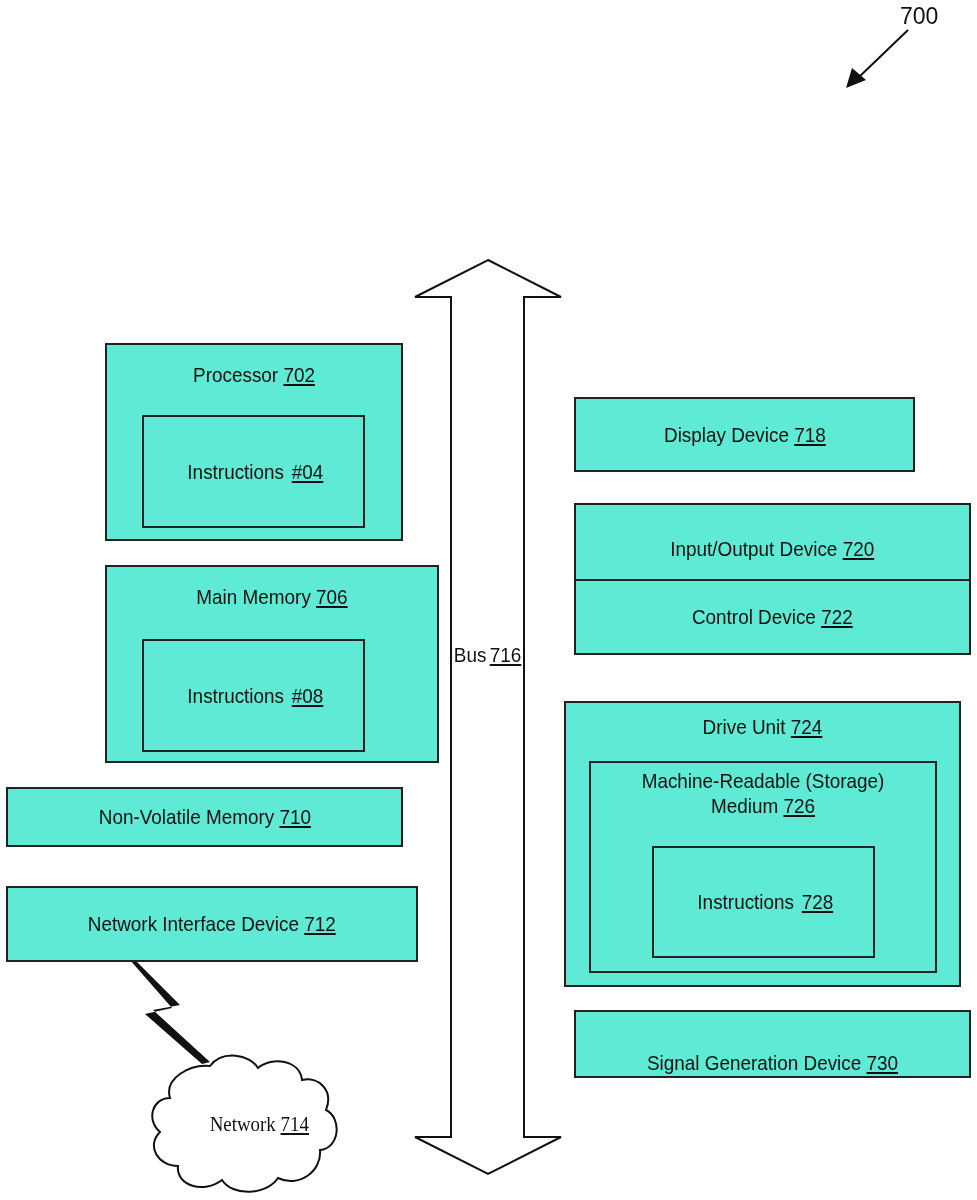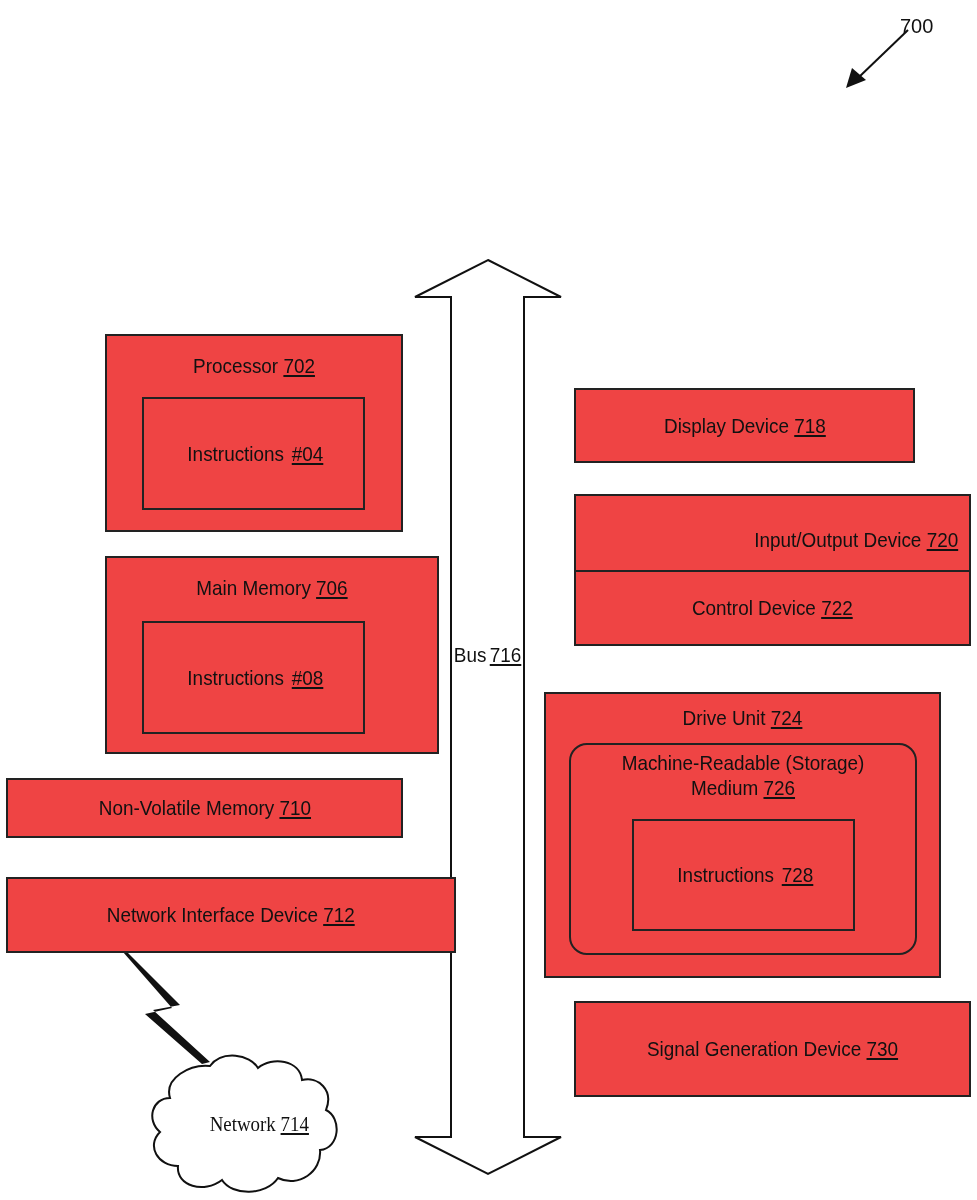--- a/index.html
+++ b/index.html
@@ -1,25 +1,25 @@
 <!DOCTYPE html>
 <html><head>
 <meta charset="utf-8">
 <style>
   html, body { margin: 0; padding: 0; background: #ffffff; }
   body { width: 977px; height: 1200px; position: relative; overflow: hidden;
          font-family: "Liberation Sans", sans-serif; color: #111; }
-  .box { position: absolute; border: 2px solid #222; box-sizing: border-box; background: #ef4444; }
+  .box { position: absolute; border: 2px solid #222; box-sizing: border-box; background: #5eead4; margin-top: 9px; }
   .lbl { position: absolute; left: 0; right: 0; text-align: center; font-size: 21px; line-height: 25px;
          transform: scaleX(0.9); }
   .lbl u, .ref { text-decoration: underline; text-underline-offset: 2px; }
   .center { display: flex; flex-direction: row; align-items: center; justify-content: center; }
   .center .t { font-size: 21px; line-height: 26px; text-align: center; transform: scaleX(0.9); }
   svg.overlay { position: absolute; left: 0; top: 0; }
-  .fig-num { position: absolute; left: 900px; top: 3px; font-size: 20px; margin-top: 12px; }
+  .fig-num { position: absolute; left: 900px; top: 3px; font-size: 23px; }
 </style>
 </head>
 <body>
 
 <div class="fig-num">700</div>
 
 <svg class="overlay" width="977" height="1200">
 
   <g>
     <line x1="908" y1="30" x2="858" y2="78" stroke="#111" stroke-width="2"></line>
@@ -70,69 +70,69 @@
   </div>
 </div>
 
 <div class="box center" style="left:6px; top:778px; width:397px; height:60px;">
   <span class="t">
     <span>Non-Volatile Memory</span>
     <span class="ref">710</span>
   </span>
 </div>
 
-<div class="box center" style="left:6px; top:877px; width:450px; height:76px;">
+<div class="box center" style="left:6px; top:877px; width:412px; height:76px;">
   <span class="t">
     <span>Network Interface Device</span>
     <span class="ref">712</span>
   </span>
 </div>
 
 <div class="center" style="position:absolute; left:200px; top:1092px; width:116px; height:64px;font-family:Liberation Serif, serif;">
   <span class="t">Network</span>
   <span class="t ref">714</span>
 </div>
 
 <div class="box center" style="left:574px; top:388px; width:341px; height:75px;">
   <span class="t">
     <span>Display Device</span>
     <span class="ref">718</span>
   </span>
 </div>
 
-<div class="box center" style="left:574px; top:494px; width:397px; height:91px;justify-content:flex-end;">
+<div class="box center" style="left:574px; top:494px; width:397px; height:91px;">
   <span class="t">
     <span>Input/Output Device</span>
     <span class="ref">720</span>
   </span>
 </div>
 
 <div class="box center" style="left:574px; top:570px; width:397px; height:76px;">
   <span class="t">
     <span>Control Device</span>
     <span class="ref">722</span>
   </span>
 </div>
 
-<div class="box" style="left:544px; top:692px; width:397px; height:286px;padding-left:16px;">
+<div class="box" style="left:564px; top:692px; width:397px; height:286px;padding-left:16px;">
   <div class="lbl" style="top:11px;">
     <span>Drive Unit</span>
     <span class="ref">724</span>
   </div>
-  <div class="box" style="left:23px; top:49px; width:348px; height:212px;border-radius:18px;">
+  <div class="box" style="left:23px; top:49px; width:348px; height:212px;">
     <div class="lbl" style="top:5px;">Machine-Readable (Storage)</div>
     <div class="lbl" style="top:30px;">
       <span>Medium</span>
       <span class="ref">726</span>
     </div>
     <div class="box center" style="left:61px; top:74px; width:223px; height:112px;">
       <span class="t">Instructions</span>
       <span class="t ref">728</span>
     </div>
   </div>
 </div>
 
-<div class="box center" style="left:574px; top:1001px; width:397px; height:96px;">
+<div class="box center" style="left:574px; top:1001px; width:397px; height:68px;align-items:flex-end;">
   <span class="t">
     <span>Signal Generation Device</span>
     <span class="ref">730</span>
   </span>
 </div>
 
 </body></html>

